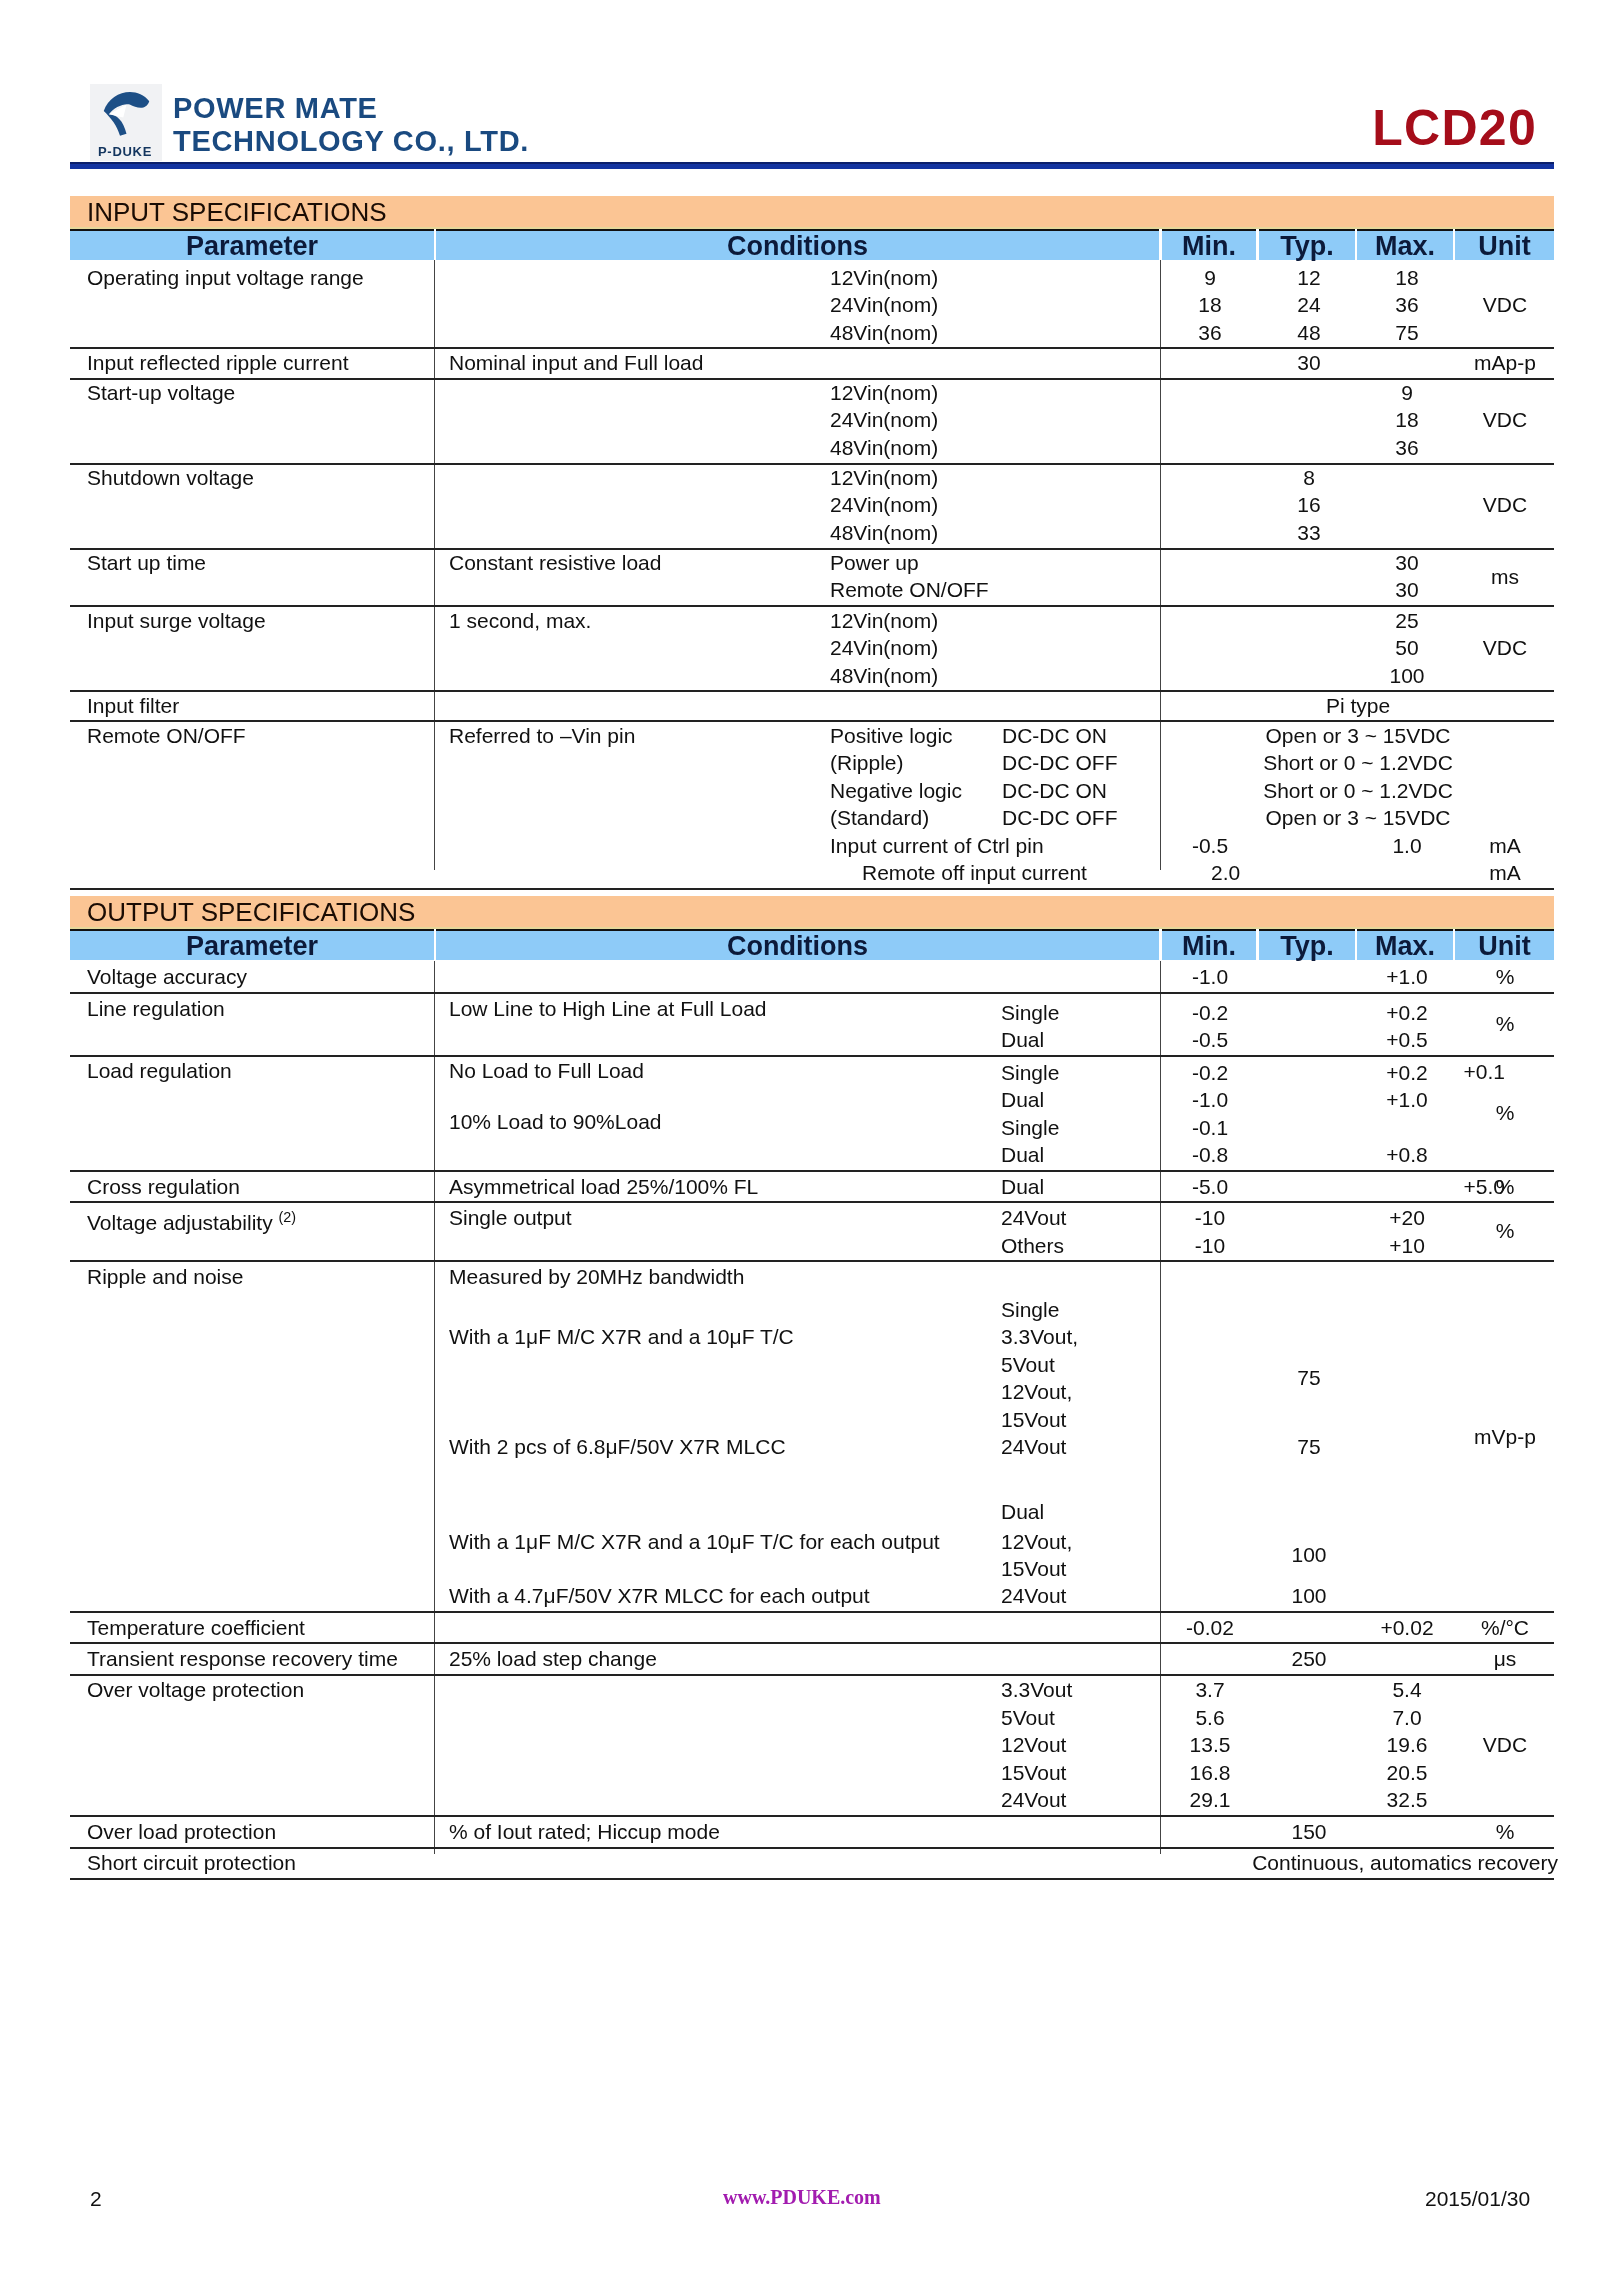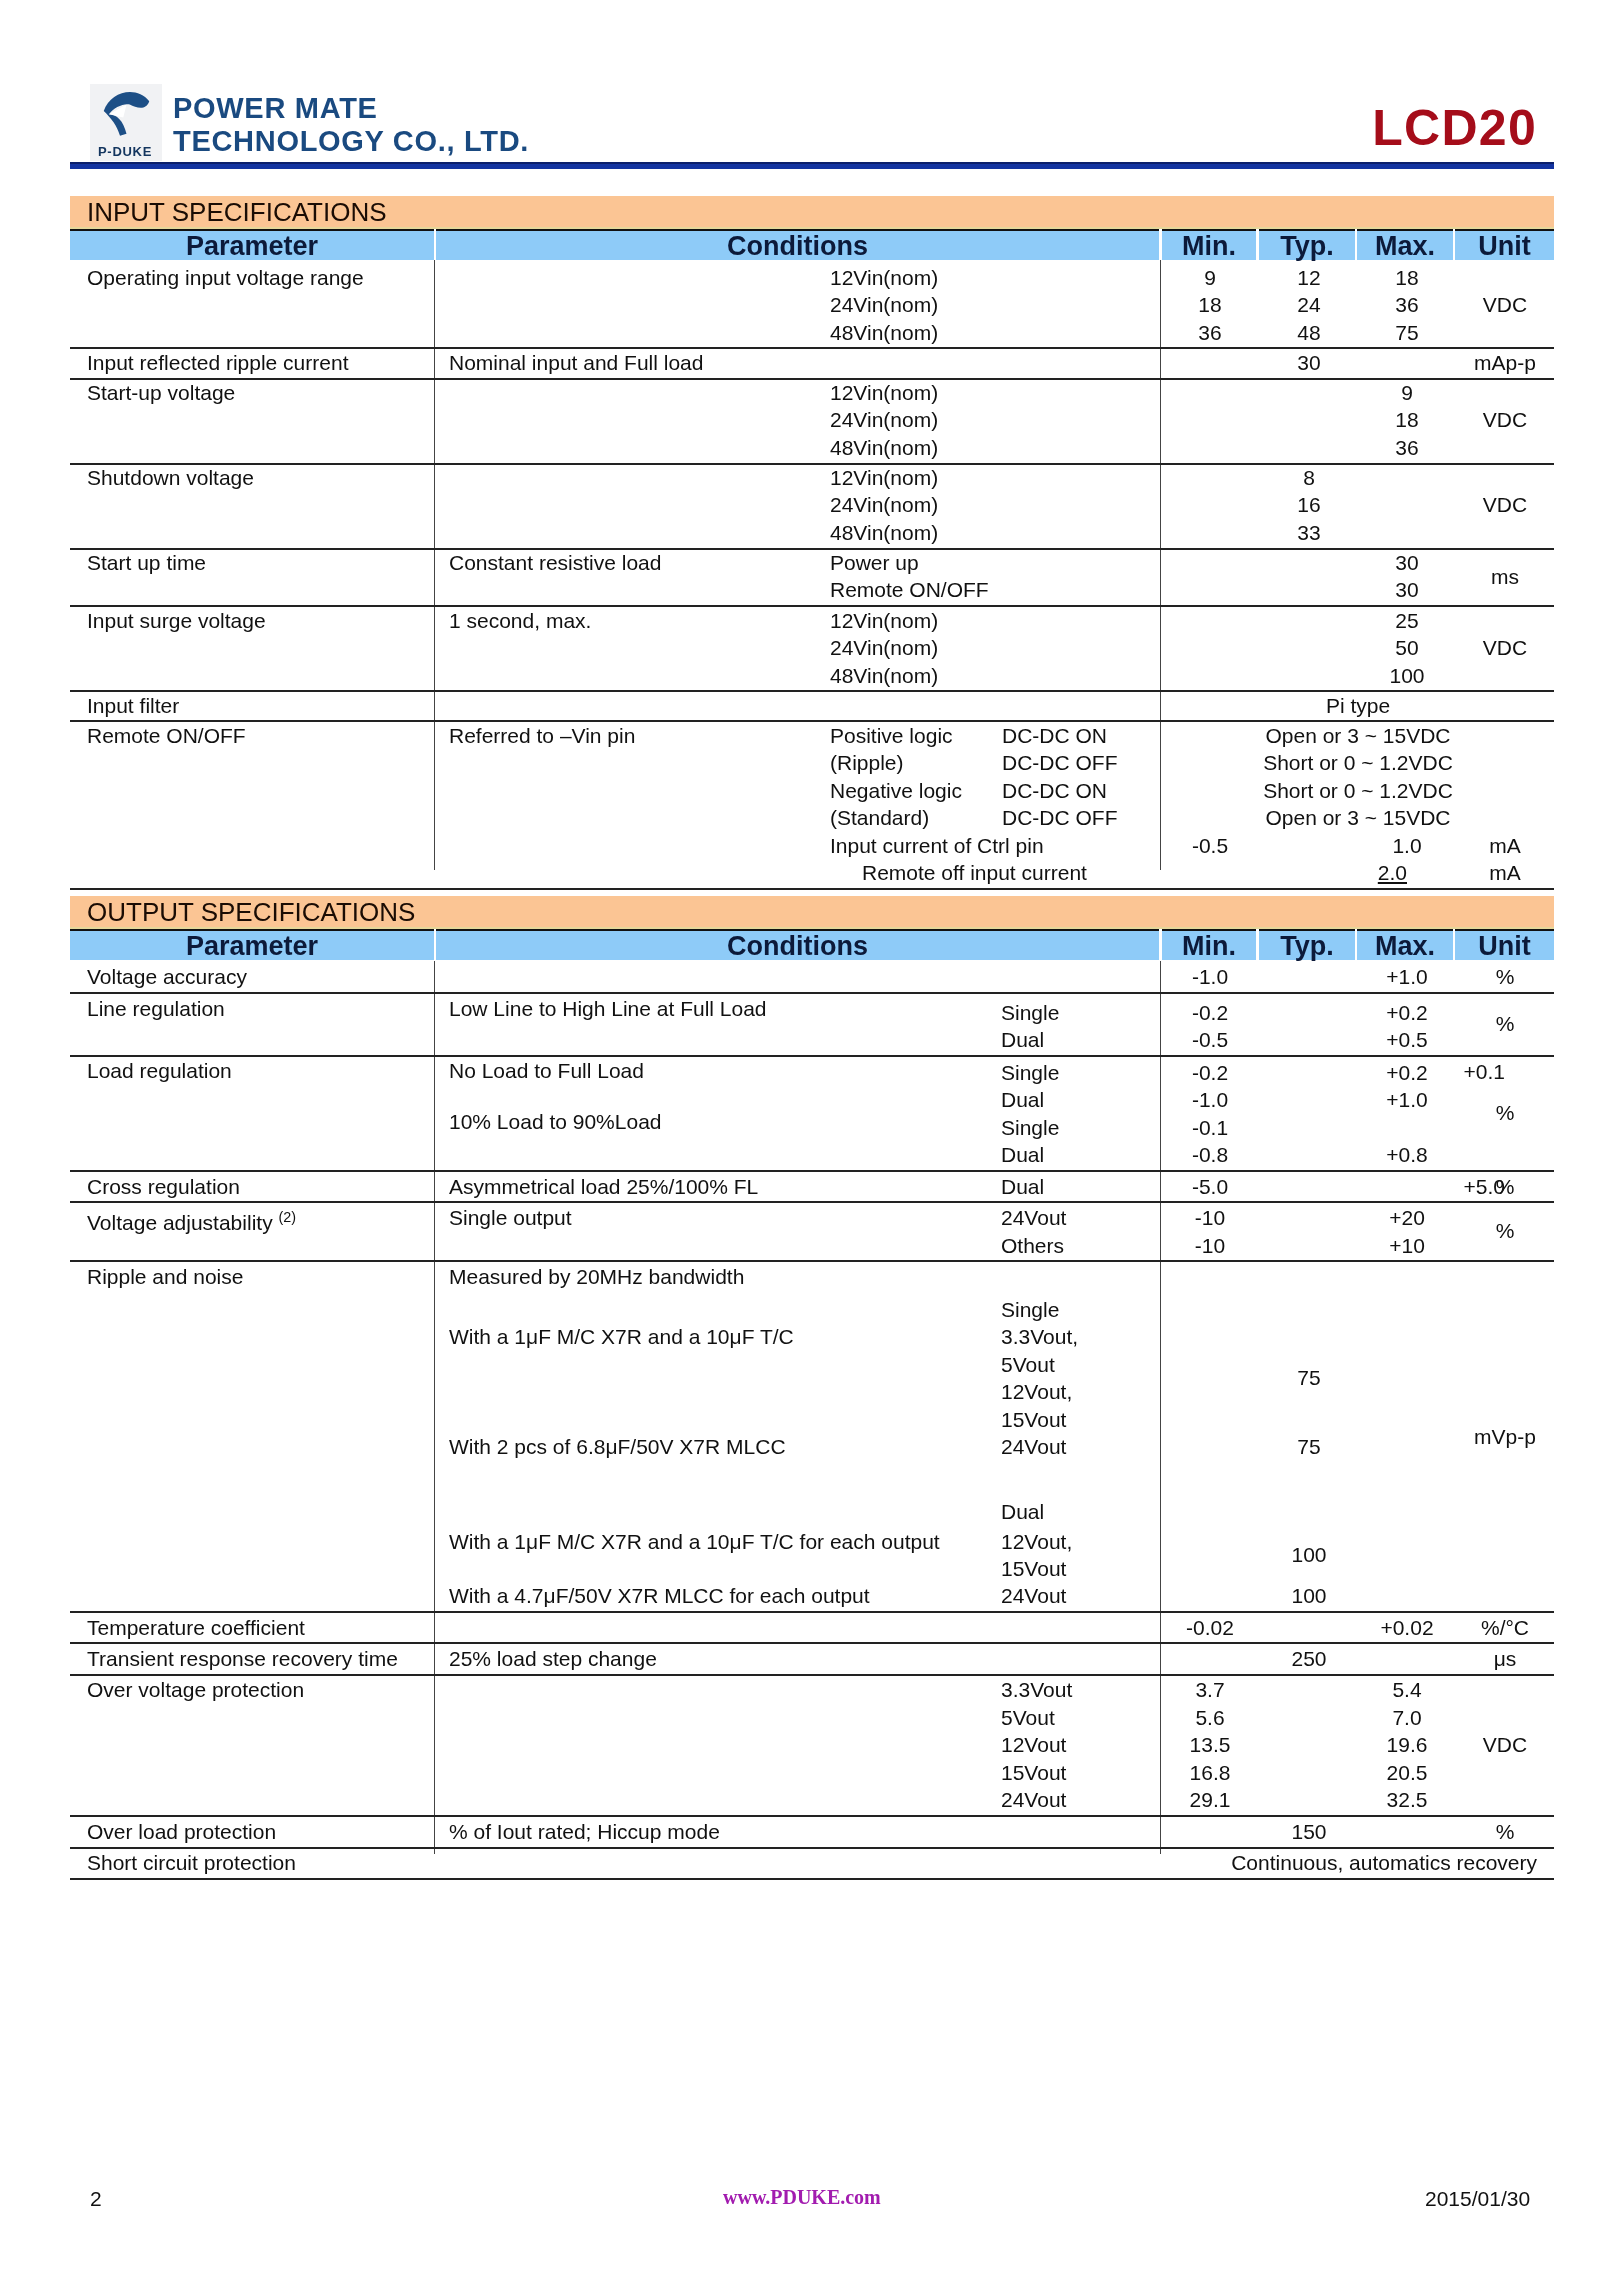--- a/index.html
+++ b/index.html
@@ -137,21 +137,21 @@
       <div class="abs cell" style="left: 1002px; top: 777px;">DC-DC ON</div>
       <div class="abs cell" style="left: 1260px; width: 196px; text-align: center; top: 777px;">Short or 0 ~ 1.2VDC</div>
       <div class="abs cell" style="left: 830px; top: 804px;"> (Standard)</div>
       <div class="abs cell" style="left: 1002px; top: 804px;">DC-DC OFF</div>
       <div class="abs cell" style="left: 1260px; width: 196px; text-align: center; top: 804px;">Open or 3 ~ 15VDC</div>
       <div class="abs cell" style="left: 830px; top: 832px;">Input current of Ctrl pin</div>
       <div class="abs cell" style="left: 1112px; width: 196px; text-align: center; top: 832px;">-0.5</div>
       <div class="abs cell" style="left: 1309px; width: 196px; text-align: center; top: 832px;">1.0</div>
       <div class="abs cell" style="left: 1407px; width: 196px; text-align: center; top: 832px;">mA</div>
       <div class="abs cell" style="left: 862px; top: 859px;">Remote off input current</div>
-      <div class="abs cell" style="left: 1211px; width: 196px; text-align: right; top: 859px; text-decoration: underline;">2.0</div>
+      <div class="abs cell" style="left: 1211px; width: 196px; text-align: left; top: 859px;">2.0</div>
       <div class="abs cell" style="left: 1407px; width: 196px; text-align: center; top: 859px;">mA</div>
     </div>
     <div class="abs hline" style="top: 888px;"></div>
   </div>
 
 <div class="abs section-title" style="top:896px;">OUTPUT SPECIFICATIONS</div>
 <div class="abs colhead" style="left:70px;top:929px;width:364px;">Parameter</div>
 <div class="abs colhead" style="left:436px;top:929px;width:723px;">Conditions</div>
 <div class="abs colhead" style="left:1162px;top:929px;width:94px;">Min.</div>
 <div class="abs colhead" style="left:1259px;top:929px;width:96px;">Typ.</div>
@@ -280,21 +280,21 @@
     <div class="abs hline" style="top: 1815px;"></div>
     <div>
       <div class="abs cell" style="left: 87px; top: 1818px;">Over load protection</div>
       <div class="abs cell" style="left: 449px; top: 1818px;">% of Iout rated; Hiccup mode</div>
       <div class="abs cell" style="left: 1211px; width: 196px; text-align: center; top: 1818px;">150</div>
       <div class="abs cell" style="left: 1407px; width: 196px; text-align: center; top: 1818px;">%</div>
     </div>
     <div class="abs hline" style="top: 1847px;"></div>
     <div>
       <div class="abs cell" style="left: 87px; top: 1849px;">Short circuit protection</div>
-      <div class="abs cell" style="top: 1849px; right: 85px;">Continuous, automatics recovery</div>
+      <div class="abs cell" style="top: 1849px; right: 64px;">Continuous, automatics recovery</div>
     </div>
     <div class="abs hline" style="top: 1878px;"></div>
   </div>
 
 <div class="abs footer-text" style="left:90px;top:2187px;">2</div>
 <div class="abs footer-link" style="left:723px;top:2186px;">www.PDUKE.com</div>
 <div class="abs footer-text" style="left:1425px;top:2187px;">2015/01/30</div>
 
 
 </body></html>

